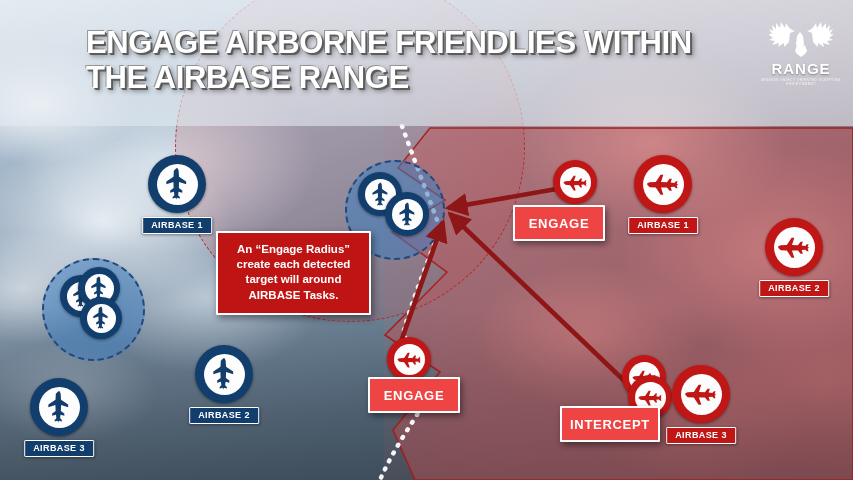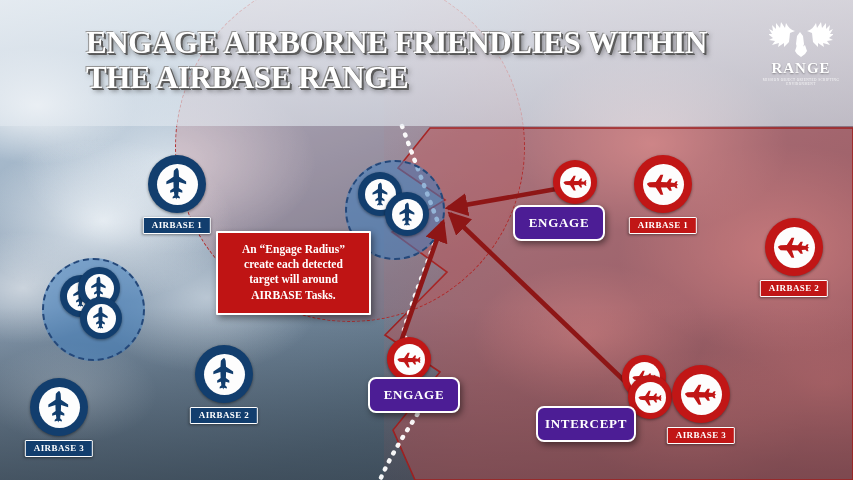--- a/index.html
+++ b/index.html
@@ -1,20 +1,20 @@
 <!DOCTYPE html>
 <html><head>
 <meta charset="utf-8">
 <title>MOOSE Engage Airborne Friendlies</title>
 <style>
   html,body{margin:0;padding:0;background:#000;}
   *{box-sizing:border-box;}
   #stage{
     position:relative;width:853px;height:480px;overflow:hidden;
-    font-family:Liberation Serif, serif;
+    font-family:Liberation Sans, sans-serif;
     background:#7b8ea3;
   }
 
   
   .sky{position:absolute;inset:0;}
   .sky-base{
     background:
       linear-gradient(160deg,#cfd9e2 0%,#a9bcce 18%,#8fa2b6 36%,#6f8498 55%,#5d7386 72%,#4e6375 100%);
   }
   .sky-clouds-left{
@@ -110,21 +110,21 @@
     font-size:9px;font-weight:bold;letter-spacing:.4px;color:#fff;
     border:1.5px solid #ffffff;border-radius:1px;
     box-shadow:0 1px 3px rgba(0,0,0,.4);
   }
   .unit-label.blue{background:#123e6e;}
   .unit-label.red{background:#c11616;}
 
   
   .taskbox{
     position:absolute;z-index:8;
-    background:#4c1d95;border:2px solid #ffffff;border-radius:8px;
+    background:#ef4444;border:2px solid #ffffff;border-radius:1px;
     color:#fff;font-size:13px;font-weight:bold;letter-spacing:.7px;
     display:flex;align-items:center;justify-content:center;
     box-shadow:2px 3px 6px rgba(0,0,0,.45);
   }
 
   
   .callout{
     position:absolute;left:216px;top:231px;width:155px;
     z-index:9;background:#bf1414;border:2px solid #ffffff;border-radius:1px;
     padding:9px 8px 10px;color:#fff;
@@ -393,21 +393,21 @@
             </span>
           </div>
         </div>
         <div class="unit-label red" style="top: 62px;">AIRBASE 3</div>
       </div>
     </div>
 
   <div id="tasks-host">
       <div class="taskbox" style="left: 513px; top: 205px; width: 92px; height: 36px;">ENGAGE</div>
       <div class="taskbox" style="left: 368px; top: 377px; width: 92px; height: 36px;">ENGAGE</div>
-      <div class="taskbox" style="left: 536px; top: 406px; width: 100px; height: 36px;">INTERCEPT</div>
+      <div class="taskbox" style="left: 560px; top: 406px; width: 100px; height: 36px;">INTERCEPT</div>
     </div>
 
   <div class="callout">
     <div>An “Engage Radius”</div>
     <div>create each detected</div>
     <div>target will around</div>
     <div>AIRBASE Tasks.</div>
   </div>
 
 </div>

